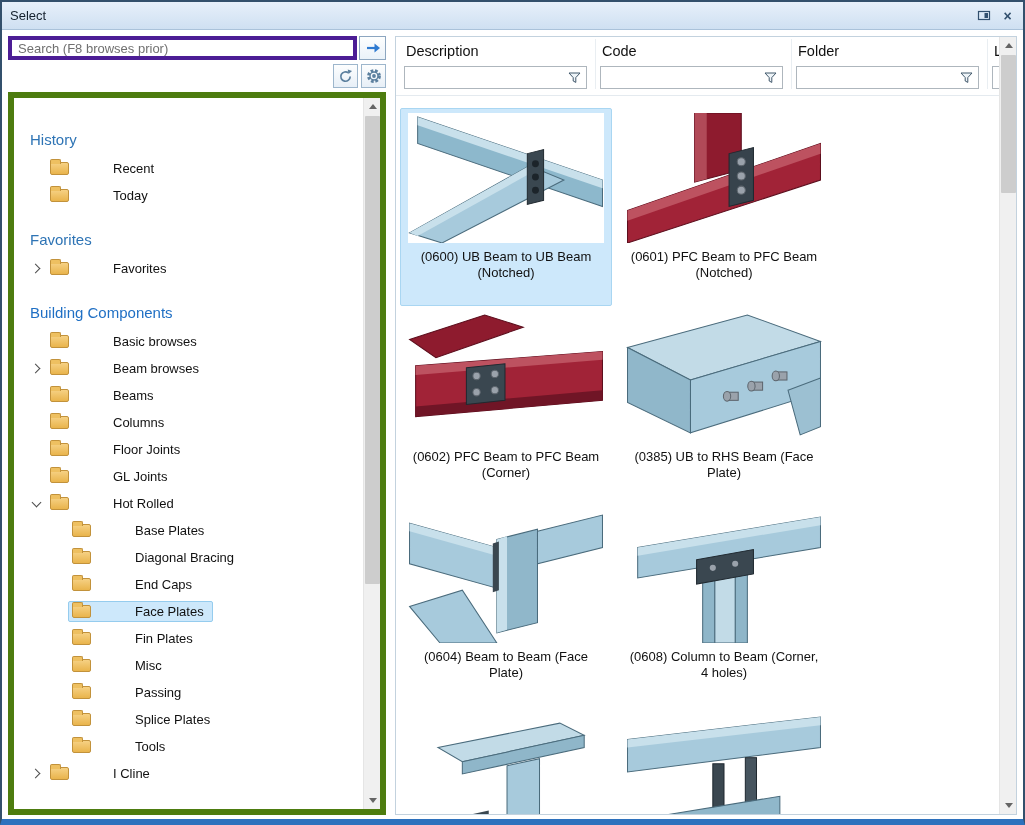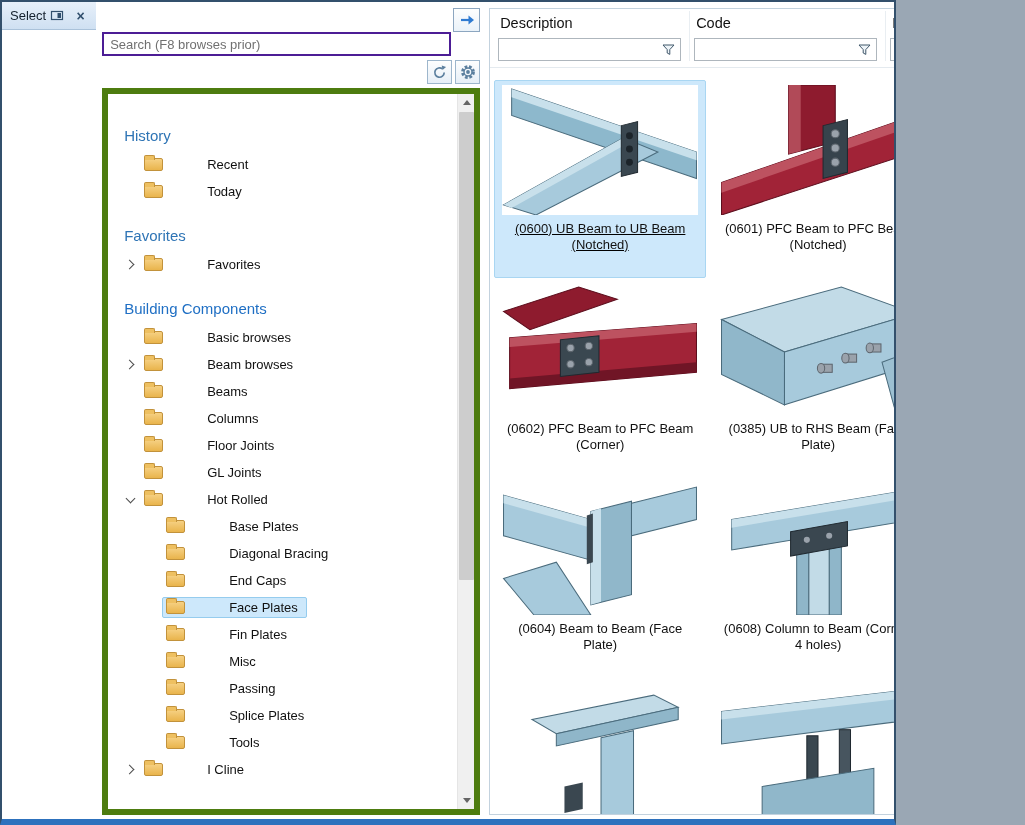--- a/index.html
+++ b/index.html
@@ -1,22 +1,22 @@
 <!DOCTYPE html>
 <html><head>
 <meta charset="utf-8">
 <style>
   * { box-sizing: border-box; margin: 0; padding: 0; }
   html,body { background:#9aa7b4; }
   body { font-family:"Liberation Sans", sans-serif; }
 
   .window {
-    width:896px; height:825px; background:#fff;
+    width:1025px; height:825px; background:#fff;
     border:2px solid #33506c; border-bottom:6px solid #2d71bd;
-    display:flex; flex-direction:row; overflow:hidden;
+    display:flex; flex-direction:column; overflow:hidden;
   }
 
   
   .titlebar {
     height:28px; flex:0 0 28px;
     background:linear-gradient(#e7f0fa,#cfe0f2);
     border-bottom:1px solid #aac2da;
     display:flex; align-items:center; padding:0 5px 0 8px;
   }
   .title-text { font-size:13px; color:#15212e; }
@@ -27,22 +27,22 @@
   }
   .close-glyph { font-size:14px; line-height:1; color:#32506e; font-weight:bold; }
 
   
   .body { flex:1; display:flex; padding:6px 6px 4px 6px; gap:9px; min-height:0; background:#fff; }
 
   
   .left { width:378px; flex:0 0 378px; display:flex; flex-direction:column; min-height:0; }
   .search-row { display:flex; gap:2px; }
   .search-input {
-    flex:1; height:24px; border:2px solid #4c1d95; padding:0 6px;
-    font:13px "Liberation Sans", sans-serif; color:#333; outline:none;margin-top:24px;
+    flex:1; height:24px; border:4px solid #4c1d95; padding:0 6px;
+    font:13px "Liberation Sans", sans-serif; color:#333; outline:none;
   }
   .search-input::placeholder { color:#707070; }
   .go-btn {
     width:27px; height:24px; border:1px solid #8ca6c0;
     background:linear-gradient(#fdfefe,#eaf2f9);
     display:flex; align-items:center; justify-content:center;
   }
   .tools-row { display:flex; justify-content:flex-end; gap:3px; margin:4px 0 4px 0; }
   .tool-btn {
     width:25px; height:24px; border:1px solid #9db6cc;
@@ -94,21 +94,21 @@
     display:flex; align-items:center; justify-content:flex-end; padding:0 3px; gap:2px;
   }
   .filter-input { flex:1; border:none; outline:none; height:19px; font:12px "Liberation Sans", sans-serif; min-width:0; }
   .funnel-btn { width:18px; height:19px; display:flex; align-items:center; justify-content:center; border:1px solid transparent; background:transparent; }
 
   .grid {
     flex:1; overflow:hidden; padding:12px 0 0 4px;
     display:grid; grid-template-columns:218px 218px; grid-auto-rows:200px; align-content:start;
   }
   .cell { width:212px; height:198px; padding:4px 6px; text-align:center; border:1px solid transparent; border-radius:2px; }
-  .cell.selected { background:#cde8fb; border-color:#a9d6f2;text-decoration:underline; }
+  .cell.selected { background:#cde8fb; border-color:#a9d6f2; }
   .thumb { width:196px; height:130px; margin:0 auto; background:#fff; }
   .thumb svg { width:100%; height:100%; display:block; }
   .caption { font-size:13px; line-height:16px; margin-top:6px; color:#111; }
 </style>
 </head>
 <body>
 
 <div class="window">
 
   <div class="titlebar">

